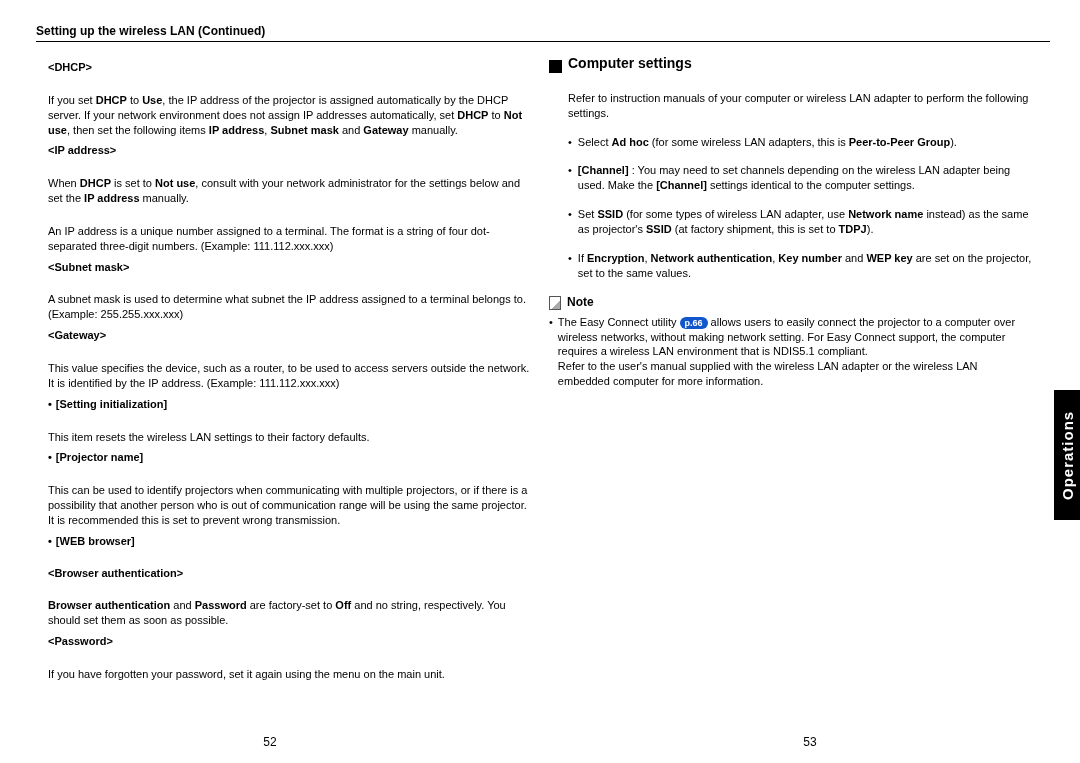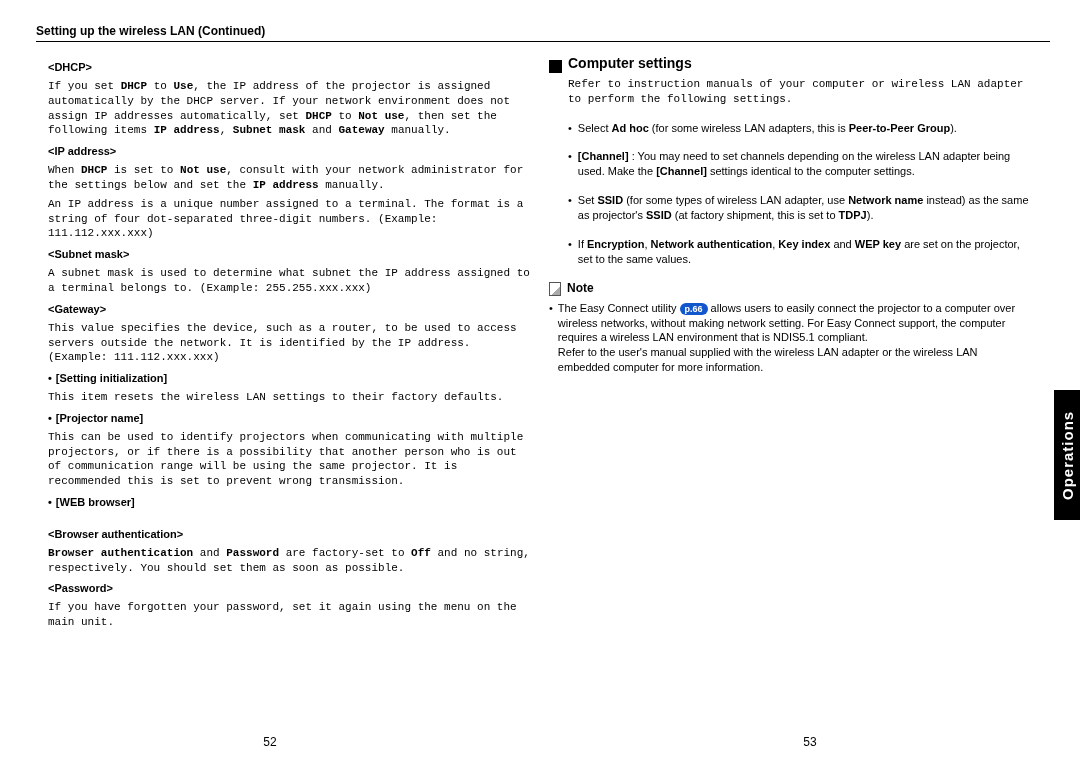--- a/index.html
+++ b/index.html
@@ -29,21 +29,21 @@
     flex: 1;
     font-size: 11px;
     line-height: 1.35;
   }
   .col-left { padding-left: 12px; }
   .col-right { padding-right: 18px; }
   .sec-label {
     font-weight: bold;
     margin-top: 6px;
   }
-  .para { margin-top: 4px; font-family: Liberation Mono, monospace; }
+  .para { margin-top: 18px; }
   .bullet-label {
     font-weight: bold;
     margin-top: 6px;
     margin-left: 0;
   }
   .bullet-label::before {
     content: "•";
     margin-right: 4px;
   }
   .bullet-row {
@@ -182,21 +182,21 @@
         <div class="bullet-row">
             <div class="bullet-text">Select <b>Ad hoc</b> (for some wireless  LAN adapters, this is <b>Peer-to-Peer Group</b>).</div>
           </div>
         <div class="bullet-row">
             <div class="bullet-text"><b>[Channel]</b>  : You may need to set channels depending on the wireless LAN adapter being used. Make the <b>[Channel]</b> settings identical to the computer settings.</div>
           </div>
         <div class="bullet-row">
             <div class="bullet-text">Set <b>SSID</b> (for some types of wireless LAN adapter, use <b>Network name</b> instead) as the same as projector's <b>SSID</b> (at factory shipment, this is set to <b>TDPJ</b>).</div>
           </div>
         <div class="bullet-row">
-            <div class="bullet-text">If <b>Encryption</b>, <b>Network authentication</b>, <b>Key index</b> and <b>WEP key</b> are set on the projector, set to the same values.</div>
+            <div class="bullet-text">If <b>Encryption</b>, <b>Network authentication</b>, <b>Key number</b> and <b>WEP key</b> are set on the projector, set to the same values.</div>
           </div>
       </div>
 
       <div class="note-row">
         <span>Note</span>
       </div>
       <div class="note-bullet">
         <span class="dot">•</span>
         <div>
           <span>The Easy Connect utility </span><span class="page-ref">p.66</span><span> allows users to easily connect the projector to a computer over wireless networks, without making network setting. For Easy Connect support, the computer requires a wireless LAN environment that is NDIS5.1 compliant.</span>

